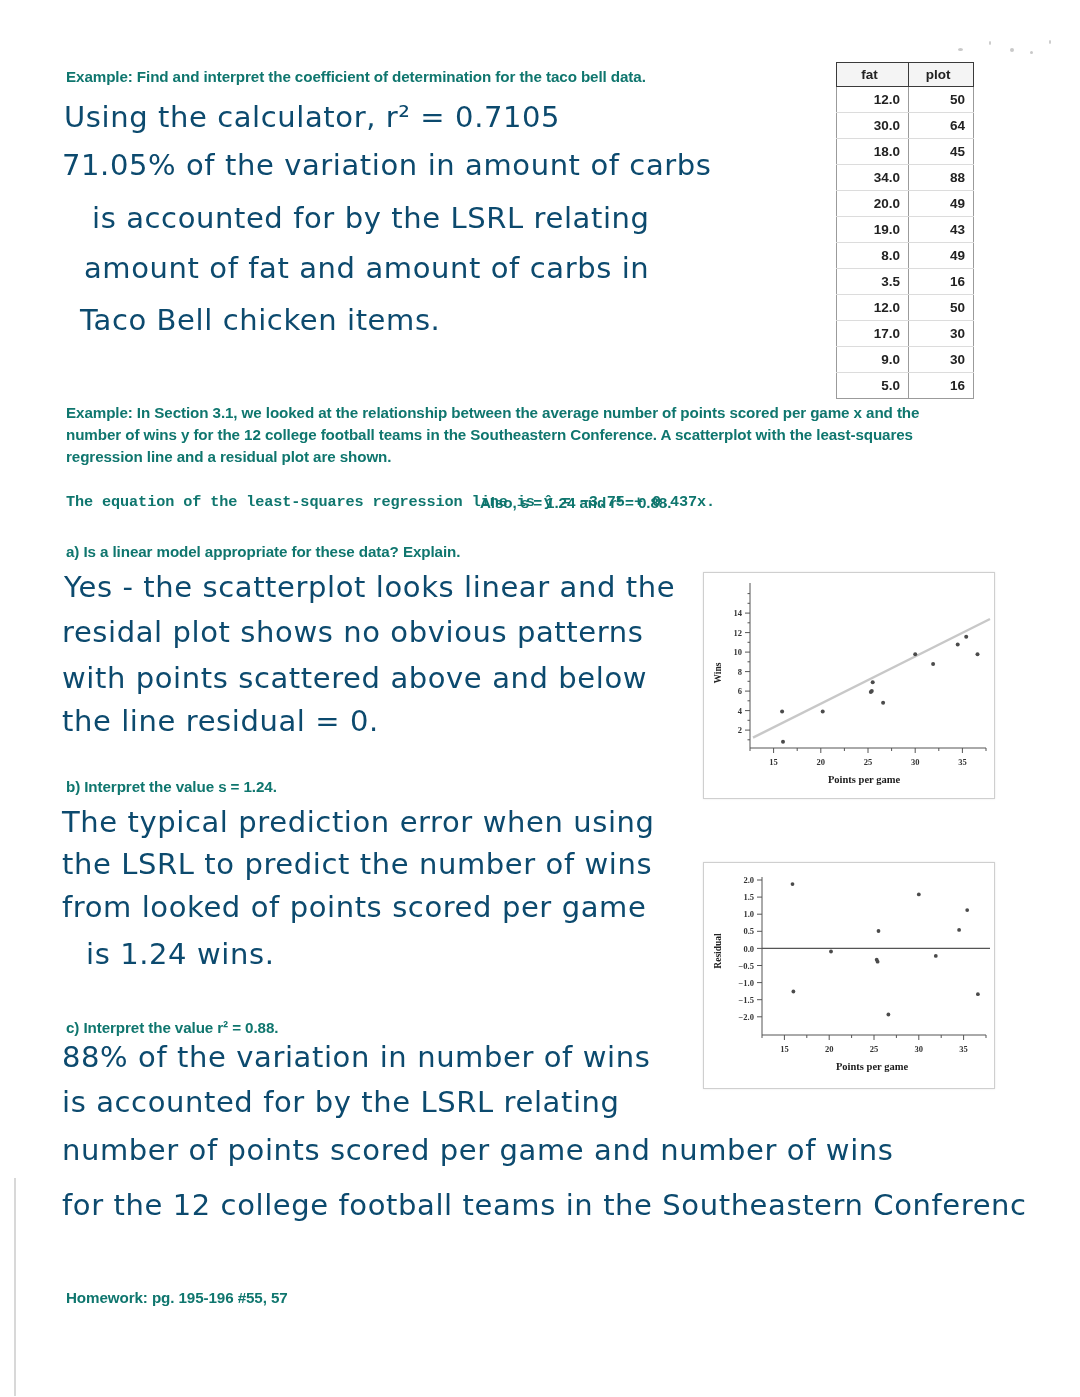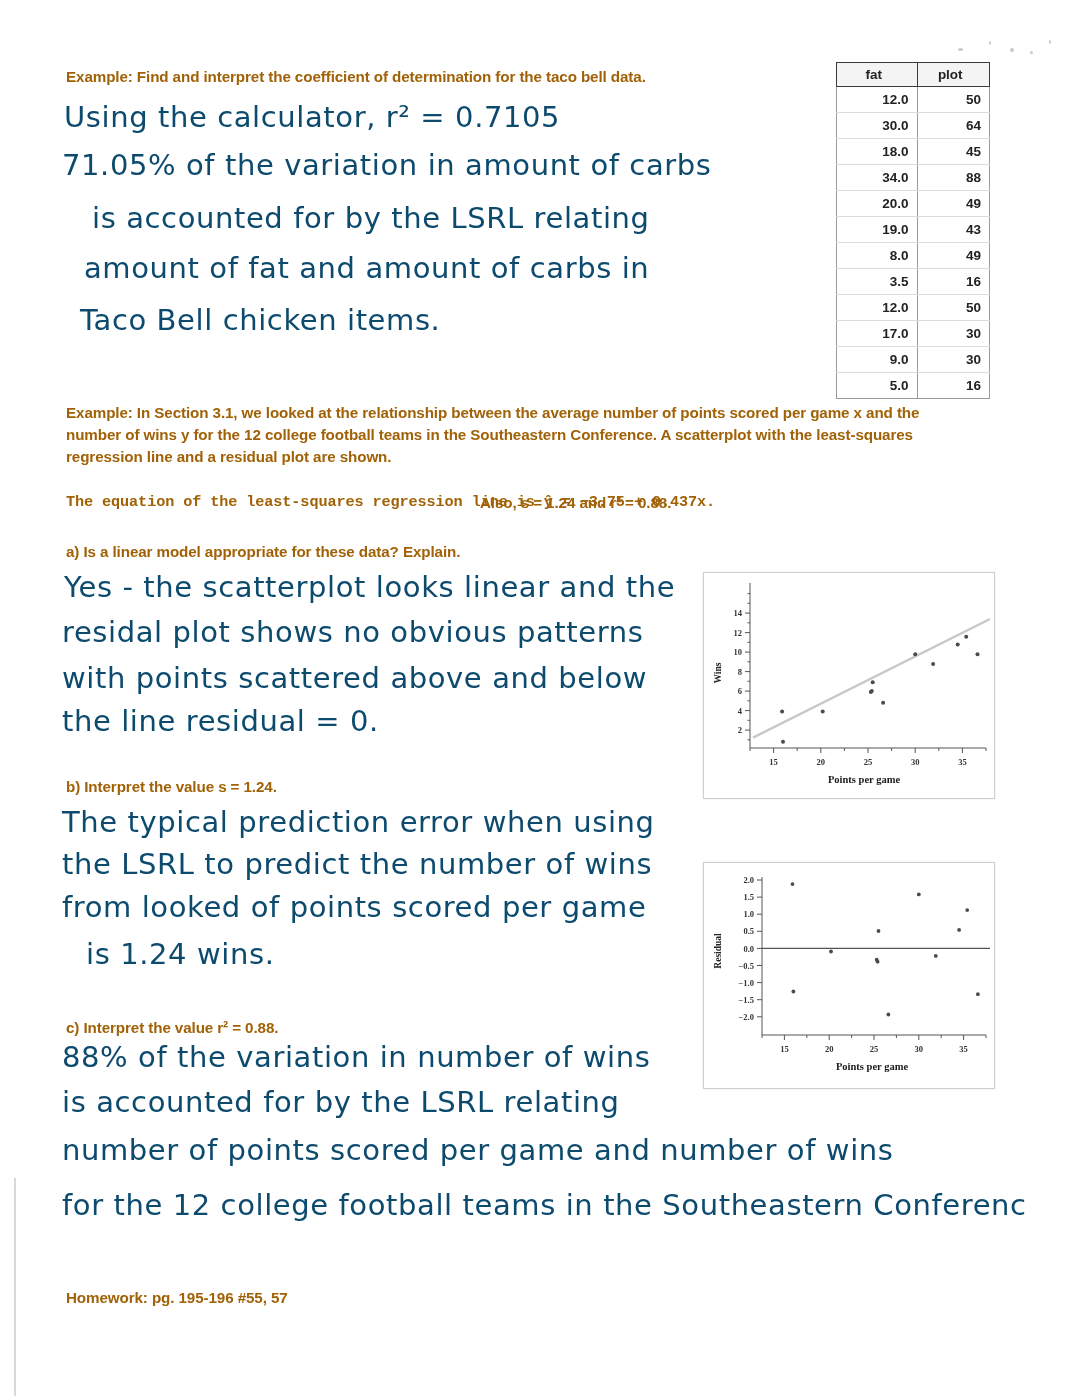--- a/index.html
+++ b/index.html
@@ -25,21 +25,21 @@
     height: 218px;
     background: #d8d8d8;
   }
   .speck { position: absolute; background: #c9c9c9; border-radius: 50%; }
 
   
   .printed {
     position: absolute;
     font-family: "Liberation Sans", sans-serif;
     font-weight: bold;
-    color: #a16207;
+    color: #0f766e;
     font-size: 15.2px;
     line-height: 21px;
     letter-spacing: -0.1px;
   }
 
   
   .hand {
     position: absolute;
     font-family: "DejaVu Sans", sans-serif;
     color: #0c4a6e;
@@ -47,21 +47,21 @@
     letter-spacing: 0.6px;
     white-space: nowrap;
   }
   .hand.xl { font-size: 29px; }
 
   
   #fat-carb-table {
     position: absolute;
     left: 836px;
     top: 62px;
-    width: 154px;
+    width: 138px;
     border-collapse: collapse;
     font-family: "Liberation Sans", sans-serif;
     font-size: 13.5px;
     font-weight: bold;
     color: #222;
     background: #fff;
   }
   #fat-carb-table th {
     border: 1.6px solid #3a3a3a;
     padding: 4px 6px 4px 0;

